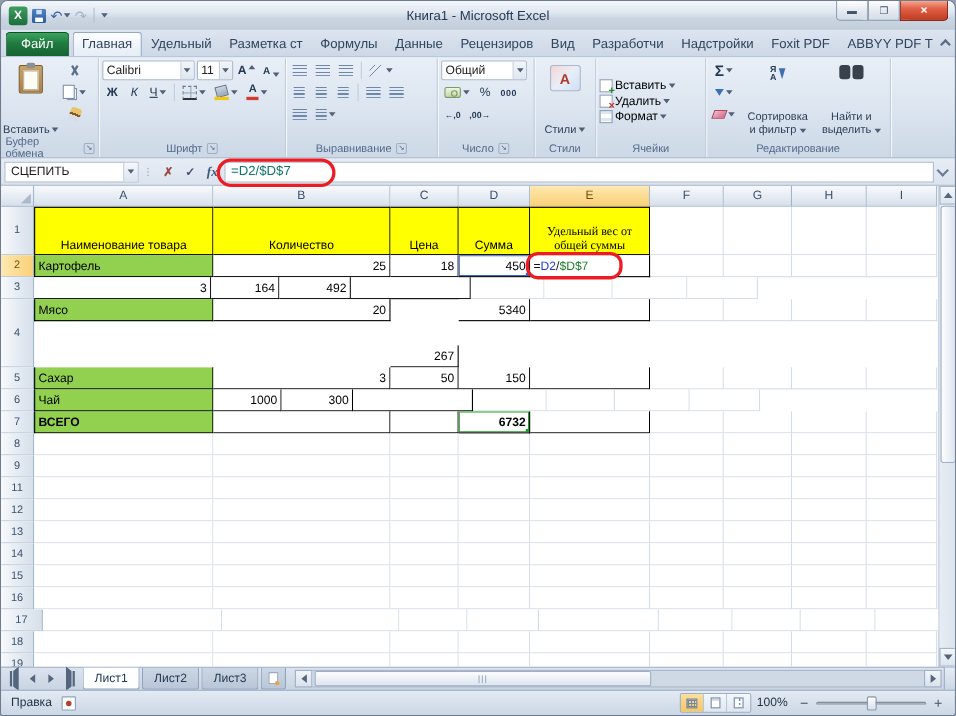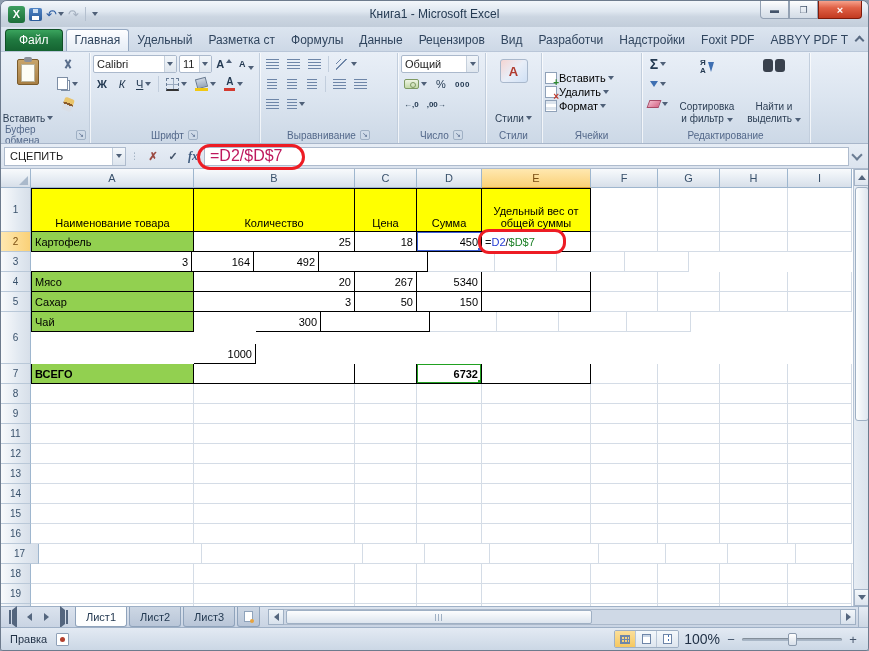--- a/index.html
+++ b/index.html
@@ -95,21 +95,21 @@
 
 
 .fbar{height:25px;flex:none;background:linear-gradient(#e7edf5,#dbe3ee);display:flex;align-items:center;padding:2px 3px;border-bottom:1px solid #aebbcd;gap:2px}
 .namebox{width:122px;height:19px;background:#fff;border:1px solid #aebbcd;font-size:11px;display:flex;align-items:center;padding-left:5px;color:#1a1a1a}
 .nbdd{margin-left:auto;width:13px;height:100%;border-left:1px solid #c0ccda;background:linear-gradient(#f5f8fb,#dde5ee);display:flex;align-items:center;justify-content:center}
 .fbdots{color:#8fa0b4;font-size:9px;padding:0 2px;letter-spacing:1px}
 .fbbtn{width:18px;height:18px;display:flex;align-items:center;justify-content:center;font-size:11px;border-radius:2px}
 .fbbtn.cancel{color:#9b4a42;font-weight:bold}
 .fbbtn.enter{color:#44546a;font-weight:bold}
 .fbbtn.fx{font-family:"Liberation Serif",serif;font-style:italic;font-weight:bold;color:#3e5a7e;font-size:12px}
-.finput{flex:1;height:19px;background:#fff;border:1px solid #aebbcd;display:flex;align-items:flex-end;padding:0 5px;font-size:16px;position:relative;color:#be185d}
+.finput{flex:1;height:19px;background:#fff;border:1px solid #aebbcd;display:flex;align-items:flex-start;padding:0 5px;font-size:12px;position:relative;color:#0f766e}
 .fbexp{width:8px;height:8px;border-right:2px solid #6a7c93;border-bottom:2px solid #6a7c93;transform:rotate(45deg);margin:0 4px 3px 2px}
 .red-oval{position:absolute;border:3px solid #ed1c24;border-radius:13px;pointer-events:none;z-index:9}
 .fb-oval{left:-8px;top:-4px;width:108px;height:26px}
 .cell-oval{left:-4px;top:-3px;width:88px;height:25px;border-radius:11px}
 
 
 .gridwrap{flex:1;display:flex;overflow:hidden;background:#fff}
 #grid-body{width:852px;display:flex;flex-direction:column;overflow:hidden;flex:none}
 .grow{display:flex;flex:none}
 .cell,.colhdr,.rowhdr,.corner{flex:none}
@@ -167,21 +167,21 @@
 .ic-macro::after{content:"";position:absolute;left:3px;top:3px;width:5px;height:5px;border-radius:50%;background:#b3402e}
 .sbright{margin-left:auto;display:flex;align-items:center;gap:5px}
 .viewbtns{display:flex;border:1px solid #9fb0c4;border-radius:2px;overflow:hidden}
 .vb{width:21px;height:16px;display:flex;align-items:center;justify-content:center;background:linear-gradient(#f4f8fb,#dee6ef);border-right:1px solid #b9c6d6}
 .vb:last-child{border-right:none}
 .vb.active{background:linear-gradient(#fbdf9a,#f6c860)}
 .ic-vnorm{width:10px;height:9px;border:1px solid #6e86a8;background:repeating-linear-gradient(180deg,#6e86a8 0 1px,transparent 1px 3px),repeating-linear-gradient(90deg,#6e86a8 0 1px,transparent 1px 3px)}
 .ic-vlay{width:9px;height:10px;background:#fff;border:1px solid #6e86a8;box-shadow:inset 0 2px 0 #c9d6e6}
 .ic-vbrk{width:9px;height:10px;background:#fff;border:1px solid #6e86a8;position:relative}
 .ic-vbrk::after{content:"";position:absolute;left:4px;top:0;bottom:0;width:1px;background:repeating-linear-gradient(180deg,#3e6fb2 0 2px,transparent 2px 4px)}
-.sbzoom{font-size:14px;color:#1f2f44;min-width:32px;}
+.sbzoom{font-size:11px;color:#1f2f44;min-width:32px;}
 .zbtn{font-size:13px;color:#44546a;width:12px;text-align:center;line-height:1}
 .ztrack{width:100px;height:3px;background:#a9b7c7;border-radius:2px;position:relative;box-shadow:inset 0 1px 1px rgba(0,0,0,.25)}
 .ztrack::before{content:"";position:absolute;left:50%;top:-3px;width:1px;height:9px;background:#8fa0b4}
 .zthumb{position:absolute;left:46px;top:-5px;width:9px;height:13px;background:linear-gradient(#fefefe,#d8e0ea);border:1px solid #8a99ac;border-radius:2px}
 </style>
 </head>
 <body>
 
 <div class="window">
 
@@ -496,21 +496,21 @@
           <div class="colhdr" style="width: 62px;">G</div>
           <div class="colhdr" style="width: 68px;">H</div>
           <div class="colhdr" style="width: 64px;">I</div>
         </div>
         <div class="grow r1">
           <div class="rowhdr" style="width: 30px;">1</div>
           <div class="cell bk-r bk-b bk-l bk-t s-yellow" style="width: 163px;">Наименование товара</div>
           <div class="cell bk-r bk-b bk-t s-yellow" style="width: 161px;">Количество</div>
           <div class="cell bk-r bk-b bk-t s-yellow" style="width: 62px;">Цена</div>
           <div class="cell bk-r bk-b bk-t s-yellow" style="width: 65px;">Сумма</div>
-          <div class="cell bk-r bk-b bk-t s-yellow" style="width: 109px;">Удельный вес от общей суммы</div>
+          <div class="cell bk-r bk-b bk-t s-yellow" style="width: 109px; font-family: Liberation Serif, serif;">Удельный вес от общей суммы</div>
           <div class="cell" style="width: 67px;"></div>
           <div class="cell" style="width: 62px;"></div>
           <div class="cell" style="width: 68px;"></div>
           <div class="cell" style="width: 64px;"></div>
         </div>
         <div class="grow">
           <div class="rowhdr hl" style="width: 30px;">2</div>
           <div class="cell bk-r bk-b bk-l s-green" style="width: 163px;">Картофель</div>
           <div class="cell bk-r bk-b s-num" style="width: 161px;">25</div>
           <div class="cell bk-r bk-b s-num" style="width: 62px;">18</div>
@@ -535,21 +535,21 @@
           <div class="cell bk-r bk-b" style="width: 109px;"></div>
           <div class="cell" style="width: 67px;"></div>
           <div class="cell" style="width: 62px;"></div>
           <div class="cell" style="width: 68px;"></div>
           <div class="cell" style="width: 64px;"></div>
         </div>
         <div class="grow">
           <div class="rowhdr" style="width: 30px;">4</div>
           <div class="cell bk-r bk-b bk-l s-green" style="width: 163px;">Мясо</div>
           <div class="cell bk-r bk-b s-num" style="width: 161px;">20</div>
-          <div class="cell bk-r bk-b s-num" style="width: 62px;">267</div>
+          <div class="cell bk-r bk-b s-num" style="width: 62px; margin-top: 42px;">267</div>
           <div class="cell bk-r bk-b s-num" style="width: 65px;">5340</div>
           <div class="cell bk-r bk-b" style="width: 109px;"></div>
           <div class="cell" style="width: 67px;"></div>
           <div class="cell" style="width: 62px;"></div>
           <div class="cell" style="width: 68px;"></div>
           <div class="cell" style="width: 64px;"></div>
         </div>
         <div class="grow">
           <div class="rowhdr" style="width: 30px;">5</div>
           <div class="cell bk-r bk-b bk-l s-green" style="width: 163px;">Сахар</div>
@@ -558,21 +558,21 @@
           <div class="cell bk-r bk-b s-num" style="width: 65px;">150</div>
           <div class="cell bk-r bk-b" style="width: 109px;"></div>
           <div class="cell" style="width: 67px;"></div>
           <div class="cell" style="width: 62px;"></div>
           <div class="cell" style="width: 68px;"></div>
           <div class="cell" style="width: 64px;"></div>
         </div>
         <div class="grow">
           <div class="rowhdr" style="width: 30px;">6</div>
           <div class="cell bk-r bk-b bk-l s-green" style="width: 163px;">Чай</div>
-          <div class="cell bk-r bk-b s-num" style="width: 62px; margin-top: 32px;">1000</div>
+          <div class="cell bk-r bk-b s-num" style="width: 62px;">1000</div>
           <div class="cell bk-r bk-b s-num" style="width: 65px;">300</div>
           <div class="cell bk-r bk-b" style="width: 109px;"></div>
           <div class="cell" style="width: 67px;"></div>
           <div class="cell" style="width: 62px;"></div>
           <div class="cell" style="width: 68px;"></div>
           <div class="cell" style="width: 64px;"></div>
         </div>
         <div class="grow">
           <div class="rowhdr" style="width: 30px;">7</div>
           <div class="cell bk-r bk-b bk-l s-green s-bold" style="width: 163px;">ВСЕГО</div>

